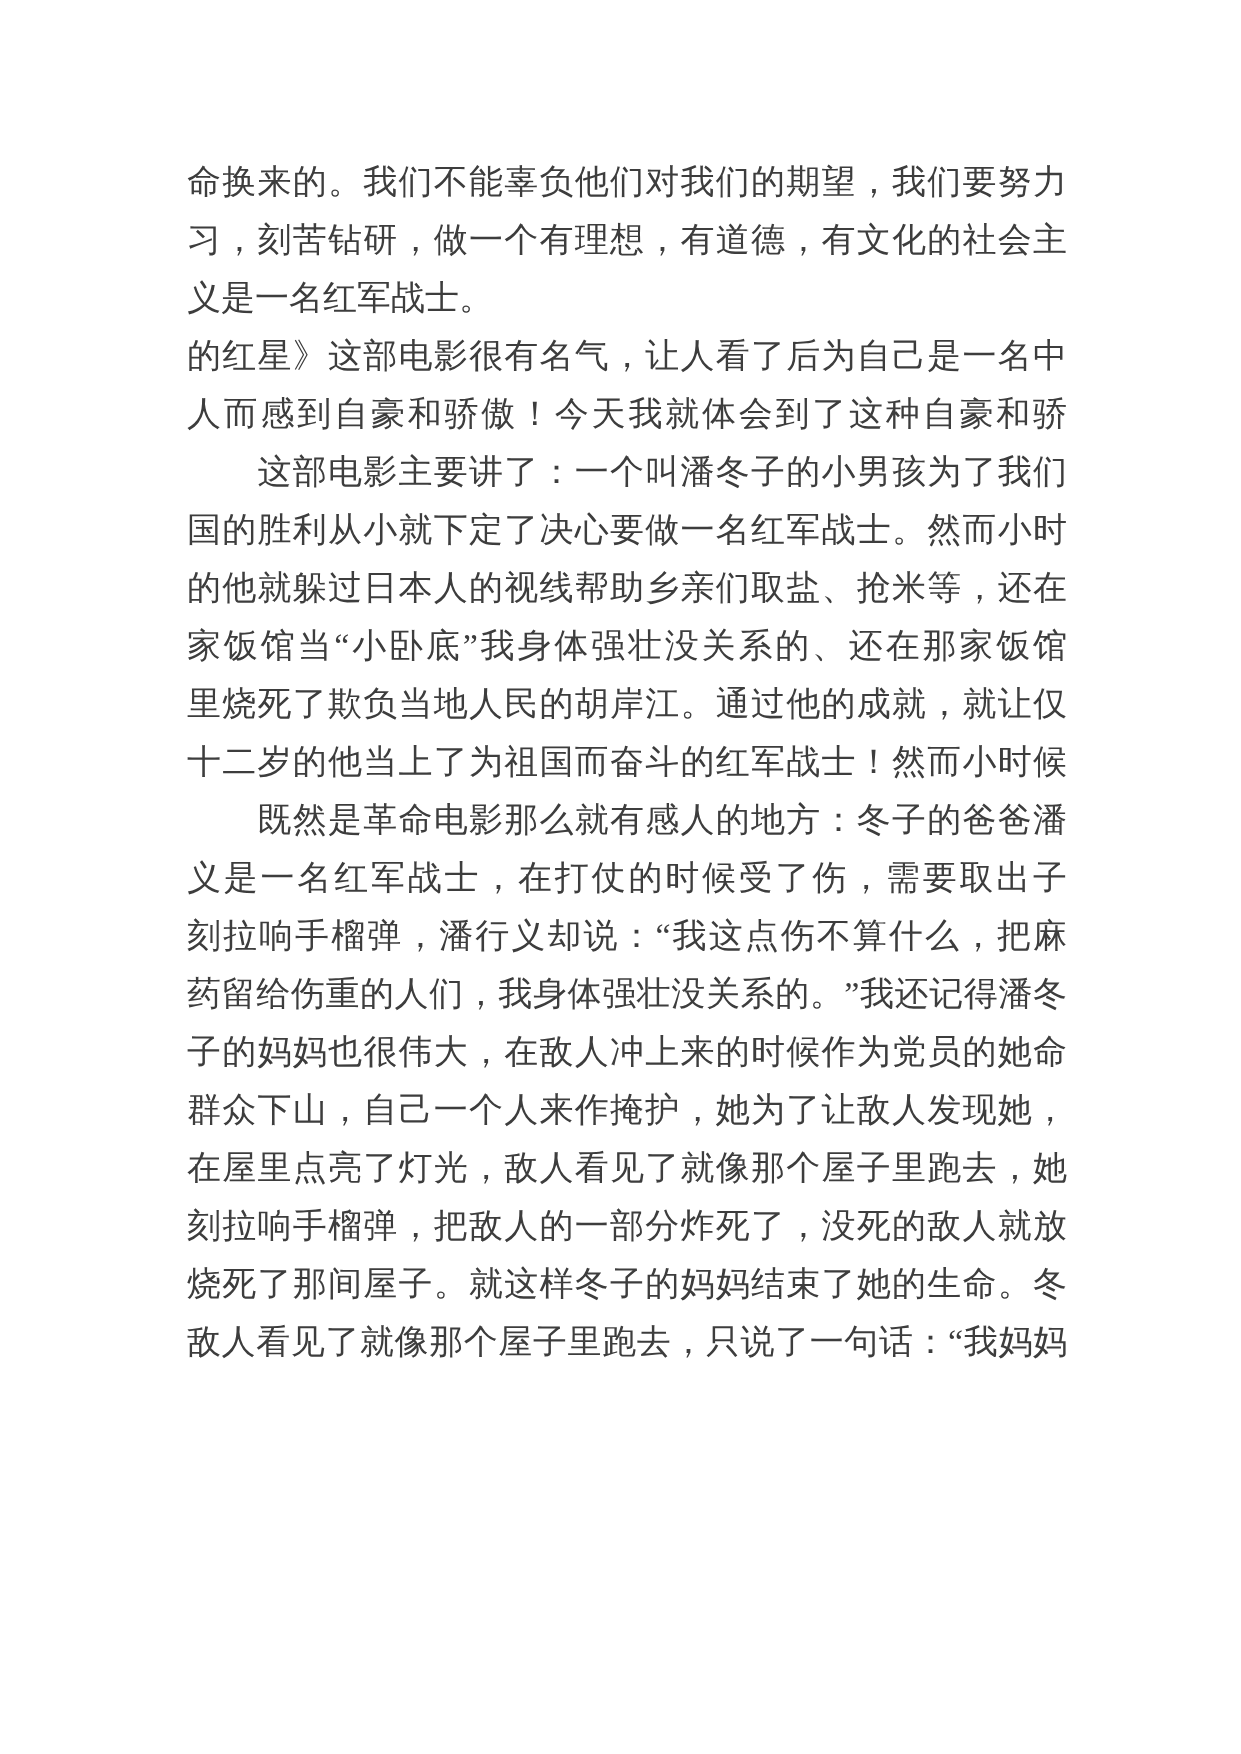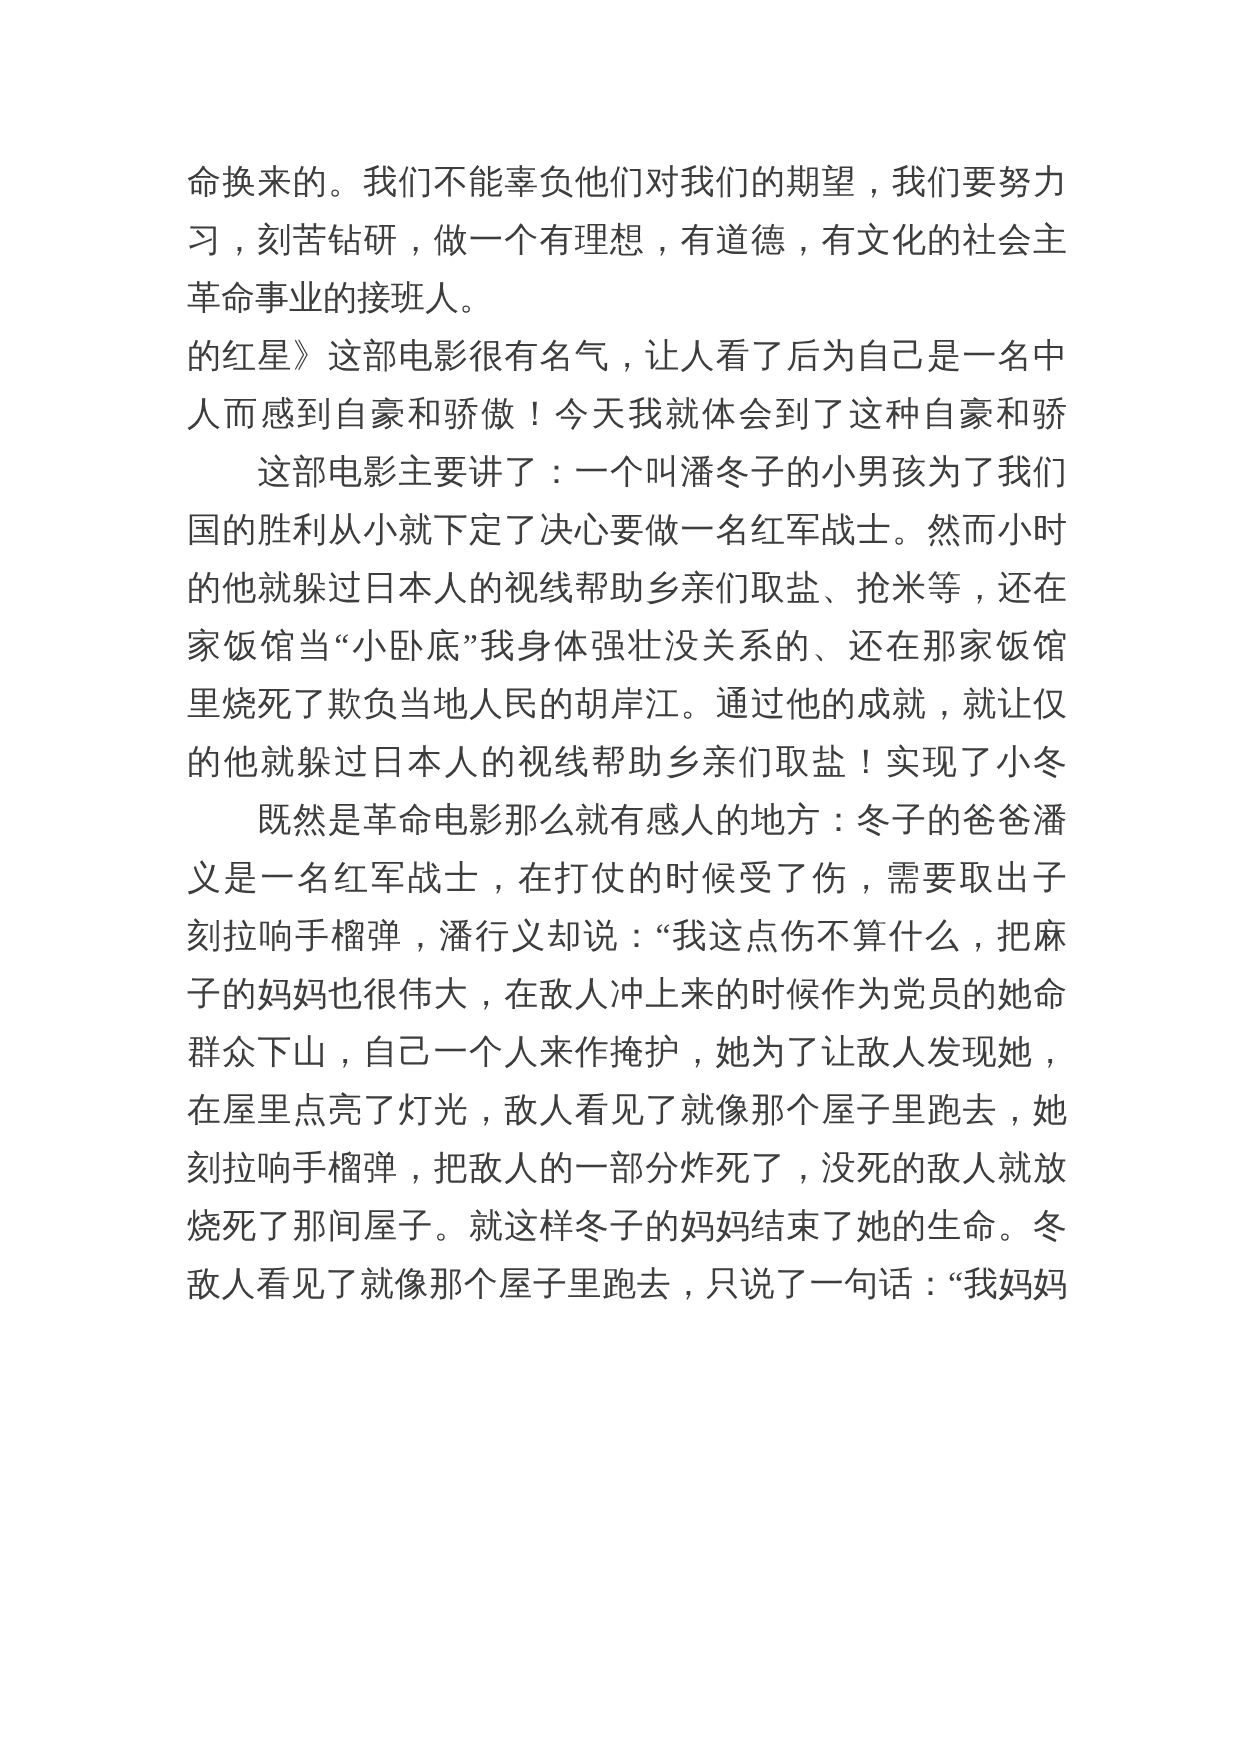--- a/index.html
+++ b/index.html
@@ -41,41 +41,42 @@
 </style>
 </head>
 <body>
 
 <div class="page">
   <div class="text-block">
 
     <div class="paragraph">
       <div class="line">命换来的。我们不能辜负他们对我们的期望，我们要努力学</div>
       <div class="line">习，刻苦钻研，做一个有理想，有道德，有文化的社会主义</div>
-      <div class="line para-end">革命事业的接班人。</div>
+      <div class="line para-end">义是一名红军战士。</div>
     </div>
 
     <div class="paragraph">
       <div class="line">的红星》这部电影很有名气，让人看了后为自己是一名中国</div>
       <div class="line para-end">人而感到自豪和骄傲！今天我就体会到了这种自豪和骄傲！</div>
     </div>
 
     <div class="paragraph">
       <div class="line">　　这部电影主要讲了：一个叫潘冬子的小男孩为了我们中</div>
       <div class="line">国的胜利从小就下定了决心要做一名红军战士。然而小时候</div>
       <div class="line">的他就躲过日本人的视线帮助乡亲们取盐、抢米等，还在一</div>
       <div class="line">家饭馆当“小卧底”我身体强壮没关系的、还在那家饭馆</div>
       <div class="line">里烧死了欺负当地人民的胡岸江。通过他的成就，就让仅仅</div>
-      <div class="line">的他就躲过日本人的视线帮助乡亲们取盐！实现了小冬</div>
+      <div class="line">十二岁的他当上了为祖国而奋斗的红军战士！然而小时候</div>
     </div>
 
     <div class="paragraph">
       <div class="line">　　既然是革命电影那么就有感人的地方：冬子的爸爸潘行</div>
       <div class="line">义是一名红军战士，在打仗的时候受了伤，需要取出子弹，</div>
       <div class="line">刻拉响手榴弹，潘行义却说：“我这点伤不算什么，把麻</div>
+      <div class="line">药留给伤重的人们，我身体强壮没关系的。”我还记得潘冬</div>
       <div class="line">子的妈妈也很伟大，在敌人冲上来的时候作为党员的她命令</div>
       <div class="line">群众下山，自己一个人来作掩护，她为了让敌人发现她，便</div>
       <div class="line">在屋里点亮了灯光，敌人看见了就像那个屋子里跑去，她立</div>
       <div class="line">刻拉响手榴弹，把敌人的一部分炸死了，没死的敌人就放火</div>
       <div class="line">烧死了那间屋子。就这样冬子的妈妈结束了她的生命。冬子</div>
       <div class="line">敌人看见了就像那个屋子里跑去，只说了一句话：“我妈妈说</div>
     </div>
 
   </div>
 </div>

